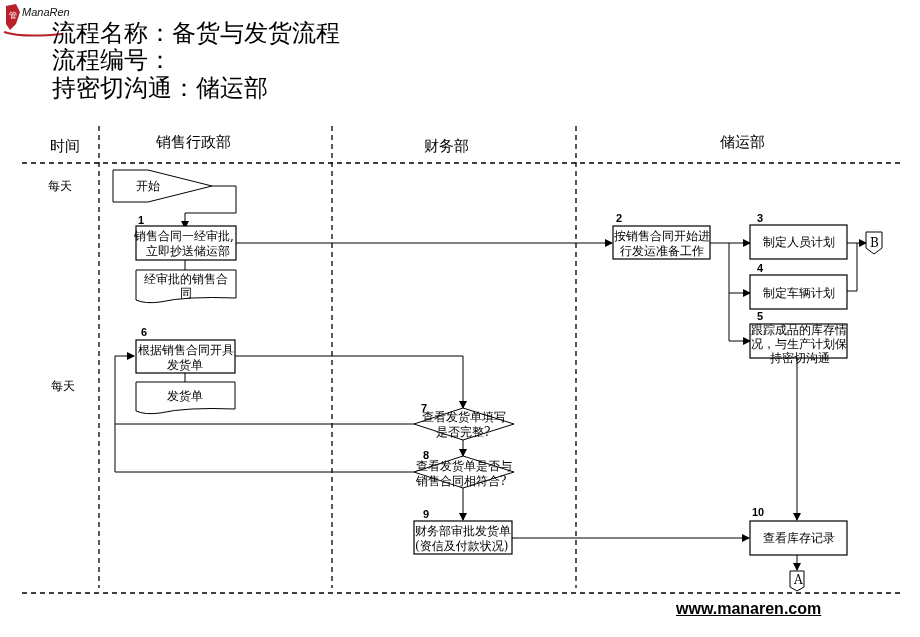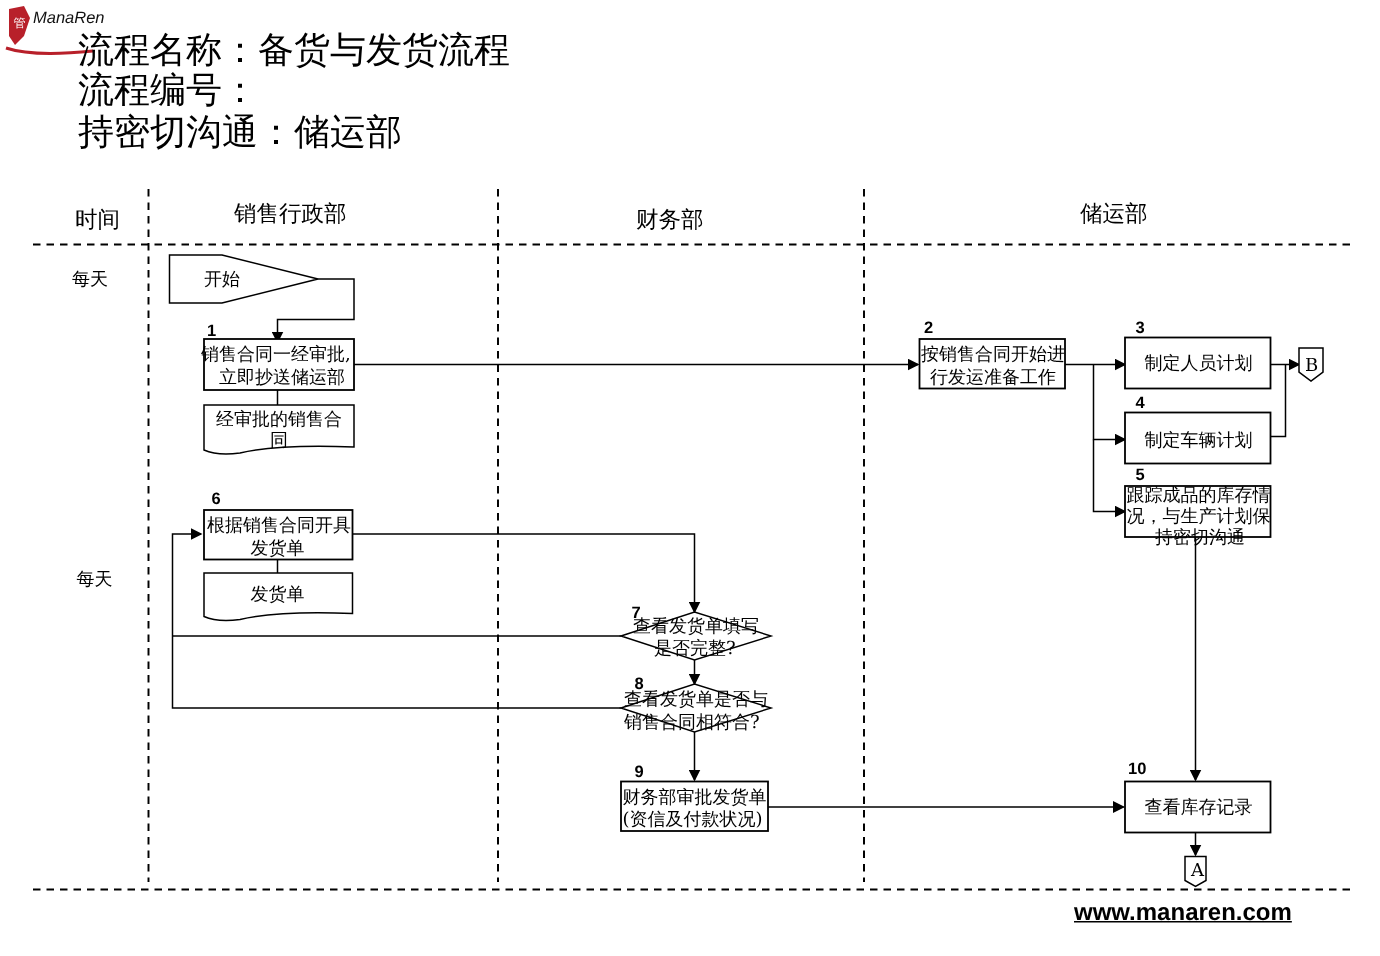--- a/index.html
+++ b/index.html
@@ -4,21 +4,21 @@
 <style>
   html, body { margin:0; padding:0; background:#ffffff; }
   body { width:920px; height:637px; position:relative; overflow:hidden; font-family:"DejaVu Serif", serif; color:#000; }
   .title-line { position:absolute; left:52px; font-family:"DejaVu Sans", sans-serif; font-weight:normal; font-size:24px; line-height:26px; color:#000; }
   .logo { position:absolute; left:2px; top:2px; width:70px; height:40px; }
   .logo-text { position:absolute; left:20px; top:4px; font-family:"Liberation Sans", sans-serif; font-weight:normal; font-style:italic; font-size:11px; color:#111; }
   svg.diagram { position:absolute; left:0; top:0; }
   .lbl { font-family:"DejaVu Serif", serif; font-size:12px; fill:#000; }
   .hdr { font-family:"DejaVu Serif", serif; font-size:15px; fill:#000; }
   .num { font-family:"Liberation Sans", sans-serif; font-weight:bold; font-size:11px; fill:#000; }
-  .footer-link { position:absolute; left:676px; top:600px; font-family:"Liberation Sans", sans-serif; font-weight:bold; font-size:16px; color:#000; text-decoration:underline;margin-left:40px; }
+  .footer-link { position:absolute; left:676px; top:600px; font-family:"Liberation Sans", sans-serif; font-weight:bold; font-size:16px; color:#000; text-decoration:underline; }
 </style>
 </head>
 <body>
 
 <div class="logo">
   <svg width="70" height="40">
     <path d="M4 4 L14 2 L18 10 L14 22 L8 28 L4 22 Z" fill="#b8202a"></path>
     <path d="M2 30 Q 20 36 60 32" stroke="#b8202a" stroke-width="2" fill="none"></path>
     <text x="7" y="16" font-size="8" fill="#fff" font-family="DejaVu Sans, sans-serif">管</text>
   </svg>

